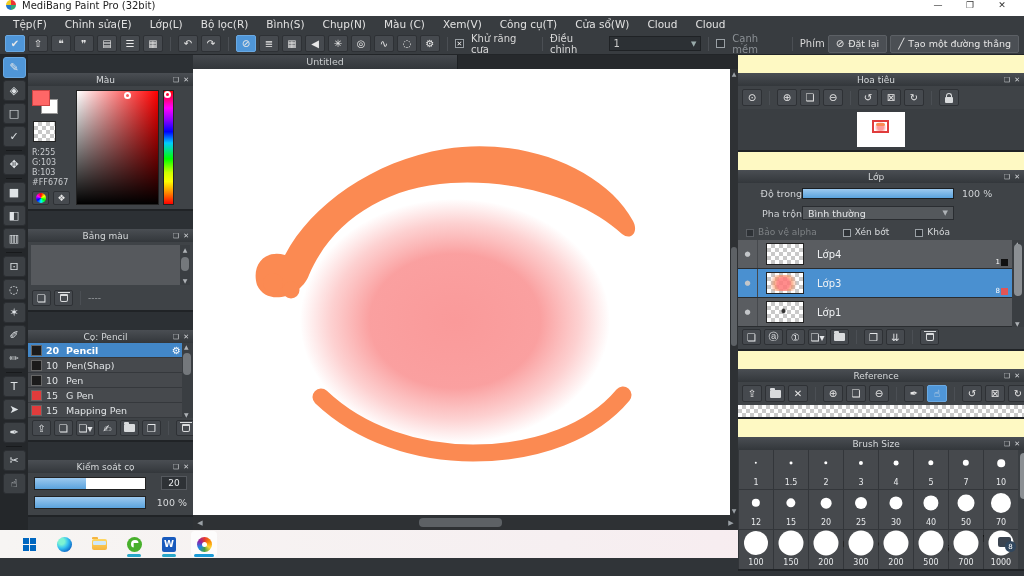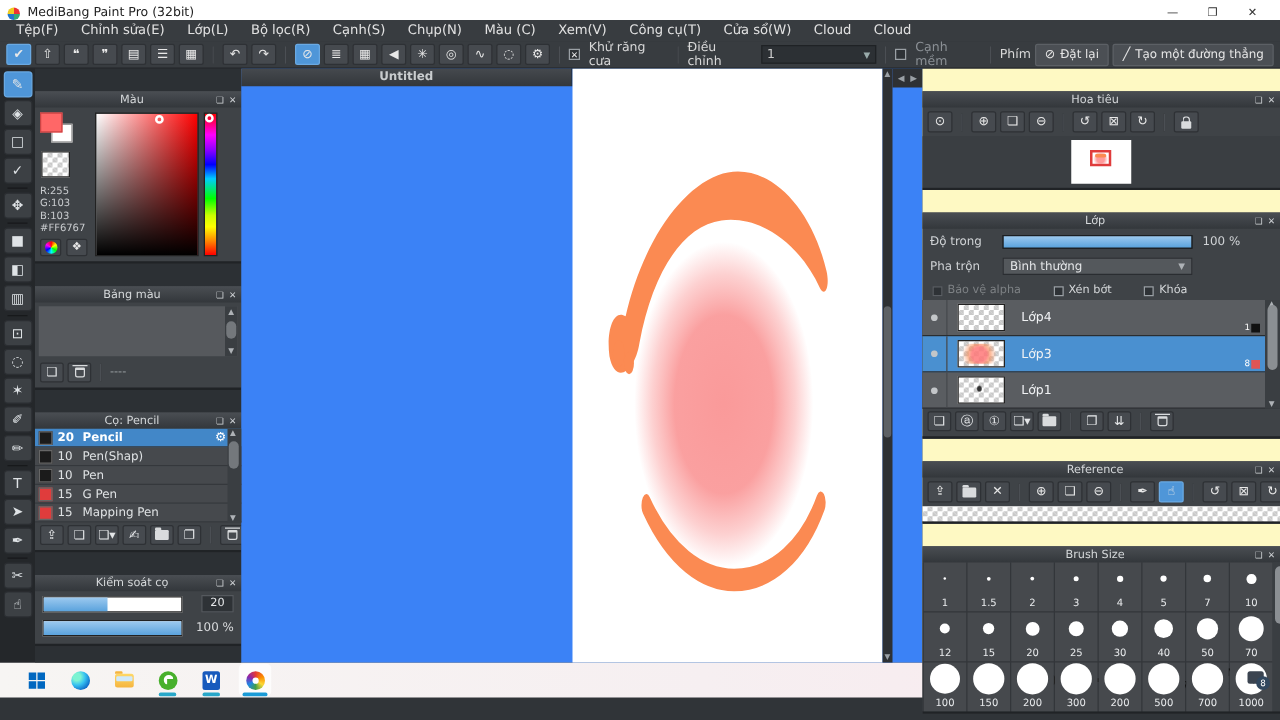--- a/index.html
+++ b/index.html
@@ -1,20 +1,20 @@
 <!DOCTYPE html>
 <html><head>
 <meta charset="utf-8">
 <style>
   html,body{margin:0;padding:0;background:#555;}
   *{box-sizing:border-box;font-family:"DejaVu Sans",sans-serif;}
   .screen{position:relative;width:1024px;height:576px;background:#303438;overflow:hidden;}
 
   
-  .titlebar{height:16px;background:#ffffff;display:flex;align-items:flex-end;padding:0 6px;font-size:10px;color:#222;}
+  .titlebar{height:16px;background:#ffffff;display:flex;align-items:flex-start;padding:0 6px;font-size:10px;color:#222;}
   .app-ico{width:10px;height:10px;border-radius:50%;margin-right:6px;
     background:conic-gradient(#e33 0 25%,#3a7 25% 50%,#27c 50% 75%,#ec2 75% 100%);}
   .win-controls{margin-left:auto;display:flex;}
   .win-controls span{width:32px;text-align:center;font-size:9px;color:#333;}
 
   
   .menubar{height:17px;background:#383c40;display:flex;align-items:center;padding-left:4px;font-size:10.5px;color:#e2e2e2;}
   .menu-item{padding:0 9px;line-height:17px;}
 
   
@@ -97,21 +97,21 @@
   
   .ctl-row{display:flex;align-items:center;padding:3px 6px;font-size:9.5px;color:#d8dadc;}
   .ctl-track{height:13px;background:#fff;border:1px solid #222;position:relative;flex:none;width:112px;}
   .ctl-fill{position:absolute;left:0;top:0;bottom:0;background:linear-gradient(#9cc9ef,#5ba3dd);}
   .ctl-box{margin-left:auto;width:26px;height:14px;background:#2e3236;border:1px solid #55595e;color:#e6e8ea;font-size:9px;display:flex;align-items:center;justify-content:center;}
   .ctl-pct{margin-left:auto;}
 
   .left-filler{flex:1;background:#2c3034;}
 
   
-  .centercol{flex:1;display:flex;flex-direction:row;background:#3b82f6;min-width:0;font-weight:bold;}
+  .centercol{flex:1;display:flex;flex-direction:column;background:#8b5cf6;min-width:0;}
   .tabbar{height:14px;background:#26292c;display:flex;}
   .tab{width:265px;background:linear-gradient(#45494e,#33373b);color:#c9ccce;font-size:9.5px;text-align:center;line-height:14px;border-right:1px solid #1d2023;}
   .canvas-row{flex:1;display:flex;min-height:0;}
   .page{flex:1;position:relative;background:#fff;}
   .page svg{position:absolute;inset:0;width:100%;height:100%;}
   .vscroll{width:8px;background:#2e3134;position:relative;}
   .vscroll .thumb{position:absolute;left:1px;top:40%;height:22%;width:6px;background:#5d6165;border-radius:3px;}
   .vscroll .ar{position:absolute;left:0;width:8px;text-align:center;font-size:6px;color:#9aa0a5;}
   .hscroll{height:15px;background:#2e3134;display:flex;align-items:center;padding:0 2px;}
   .hscroll .ar{font-size:7px;color:#9aa0a5;width:10px;text-align:center;}
@@ -121,21 +121,21 @@
   
   .nav-tools,.ref-tools{display:flex;align-items:center;gap:3px;padding:3px 4px;}
   .nav-preview{height:41px;background:#3a3e42;display:flex;align-items:center;justify-content:center;}
   .nav-thumb{width:48px;height:35px;background:#fff;position:relative;}
   .nav-view{position:absolute;left:15px;top:8px;width:17px;height:13px;border:2px solid #e03c3c;
     background:radial-gradient(circle at 50% 60%,#ff9a9a 0 35%,#fff 70%),#fff;}
   .nav-view::before{content:"";position:absolute;left:2px;top:1px;right:2px;height:3px;background:#fb8a52;border-radius:2px;}
 
   
   .lay-row{display:flex;align-items:center;padding:0 6px;font-size:9.5px;color:#cfd2d5;height:20px;}
-  .lay-label{width:58px;flex:none;}
+  .lay-label{width:58px;flex:none;text-align:right;}
   .lay-slider{width:152px;height:11px;background:#24272b;border:1px solid #1b1e21;position:relative;flex:none;}
   .lay-slider .ctl-fill{width:100%;}
   .lay-val{margin-left:8px;}
   .lay-select{width:152px;height:14px;background:#54585c;border:1px solid #2a2d31;display:flex;align-items:center;padding:0 5px;color:#e4e6e8;flex:none;}
   .lay-select .caret{margin-left:auto;font-size:7px;color:#aeb2b6;}
   .lay-checks{display:flex;align-items:center;height:17px;padding:0 8px;font-size:9px;color:#d5d8da;gap:0;}
   .lay-checks .chk{display:flex;align-items:flex-end;margin-right:26px;}
   .lay-checks .chk .cb{width:8px;height:8px;}
   .chk.disabled{color:#7d8184;}
   .chk.disabled .cb{border-color:#5a5e63;}
@@ -208,21 +208,21 @@
       <span>❐</span>
       <span>✕</span>
     </div>
   </div>
 
   <div class="menubar" id="menubar">
       <span class="menu-item">Tệp(F)</span>
       <span class="menu-item">Chỉnh sửa(E)</span>
       <span class="menu-item">Lớp(L)</span>
       <span class="menu-item">Bộ lọc(R)</span>
-      <span class="menu-item">Cạnh(S)</span>
+      <span class="menu-item">Bình(S)</span>
       <span class="menu-item">Chụp(N)</span>
       <span class="menu-item">Màu (C)</span>
       <span class="menu-item">Xem(V)</span>
       <span class="menu-item">Công cụ(T)</span>
       <span class="menu-item">Cửa sổ(W)</span>
       <span class="menu-item">Cloud</span>
       <span class="menu-item">Cloud</span>
     </div>
 
   <div class="toolbar">

